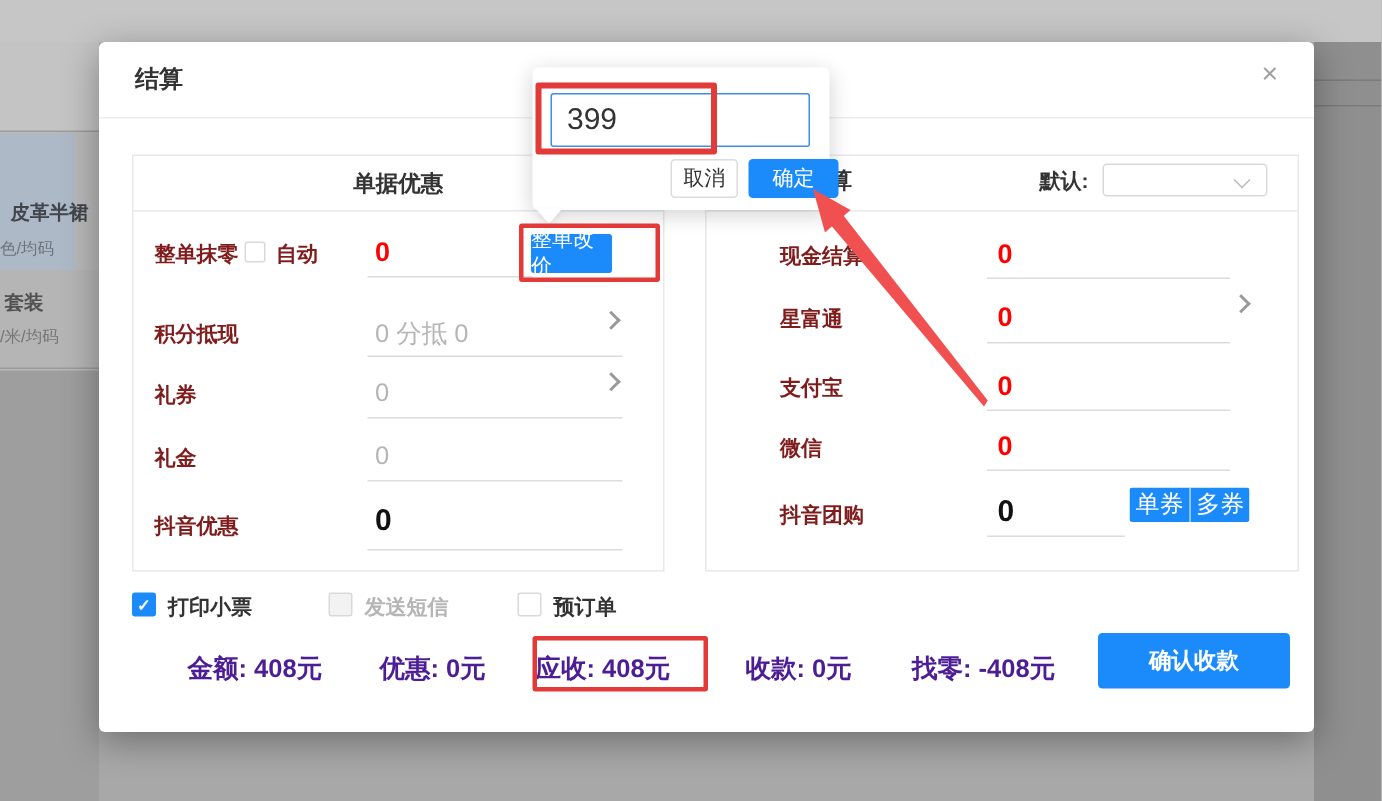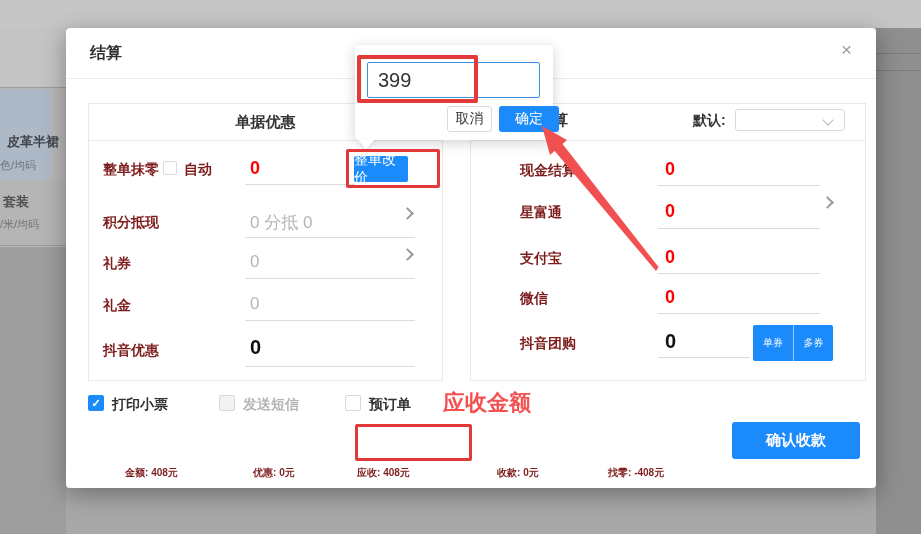--- a/index.html
+++ b/index.html
@@ -43,37 +43,37 @@
 
   .chev-right { width:9px; height:9px; border-top:2px solid #999; border-right:2px solid #999;
                 transform:rotate(45deg); cursor:pointer; }
   .chev-down  { width:8px; height:8px; border-right:1.5px solid #bbb; border-bottom:1.5px solid #bbb;
                 transform:rotate(45deg); }
 
   .btn-blue { background:#1b8bfb; color:#fff; border:none; border-radius:2px; font-size:14px;
               display:flex; align-items:center; justify-content:center; cursor:pointer;
               font-family:"Liberation Sans", sans-serif; }
   .seg-btns { display:flex; border-radius:2px; overflow:hidden; }
-  .seg-btn  { width:40px; height:36px; background:#1b8bfb; color:#fff; font-size:10px;
+  .seg-btn  { width:40px; height:23px; background:#1b8bfb; color:#fff; font-size:16px;
               display:flex; align-items:center; justify-content:center; cursor:pointer; }
   .seg-btn + .seg-btn { border-left:1px solid rgba(255,255,255,.55); }
 
   .select-box { left:735px; top:109px; width:110px; height:22px; border:1px solid #d9d9d9;
                 border-radius:3px; background:#fff; cursor:pointer; }
   .select-box .chev-down { position:absolute; right:12px; top:6px; }
   .default-label { left:693px; top:112px; font-size:14px; color:#333; font-weight:600; }
 
   .checkbox { width:16px; height:16px; border:1px solid #d9d9d9; border-radius:2px; background:#fff;
               display:flex; align-items:center; justify-content:center; cursor:pointer; }
   .checkbox.checked { background:#1b8bfb; border-color:#1b8bfb; color:#fff; font-size:11px; font-weight:bold; }
   .checkbox.disabled { background:#f2f2f2; }
   .cb-label { font-size:14px; color:#333; font-weight:600; }
   .cb-label.muted { color:#b5b5b5; }
 
-  .sum-item { font-size:10px; color:#7f1d1d; font-weight:600; white-space:nowrap;margin-top:32px; }
+  .sum-item { font-size:17px; color:#4c1d95; font-weight:600; white-space:nowrap; }
   .confirm-btn { left:732px; top:422px; width:128px; height:37px; border-radius:3px; font-size:15px; font-weight:600; }
 
   
   .popup { left:355px; top:45px; width:198px; height:95px; background:#fff; border-radius:4px;
            box-shadow:0 3px 14px rgba(0,0,0,.18); z-index:5; }
   .popup-tail { left:357px; top:139px; width:0; height:0; border-left:9px solid transparent;
                 border-right:9px solid transparent; border-top:10px solid #fff; z-index:5;
                 filter:drop-shadow(0 2px 2px rgba(0,0,0,.08)); }
   .popup-input { left:367px; top:62px; width:173px; height:36px; border:1px solid #3d8fe0; border-radius:2px;
                  font-size:20px; color:#333; padding:0 10px; z-index:6; outline:none;
@@ -201,19 +201,18 @@
 
   <div class="abs popup"></div>
   <div class="abs popup-tail"></div>
   <input class="abs popup-input" type="text" value="399" style="">
   <div class="abs popup-btn-cancel">取消</div>
   <div class="abs btn-blue popup-btn-ok">确定</div>
 
   <div class="abs red-rect rect-input"></div>
   <div class="abs red-rect rect-button"></div>
   <div class="abs red-rect rect-due"></div>
-  <div class="abs annotation-text">应收金额</div>
   <svg class="abs arrow-svg" viewBox="0 0 921 534">
     <polygon points="656,271 658.5,267 561,142 553,149" fill="#f05050"></polygon>
     <polygon points="542,126 567,140 550,155" fill="#f05050"></polygon>
   </svg>
 
 </div>
 
 </body></html>

